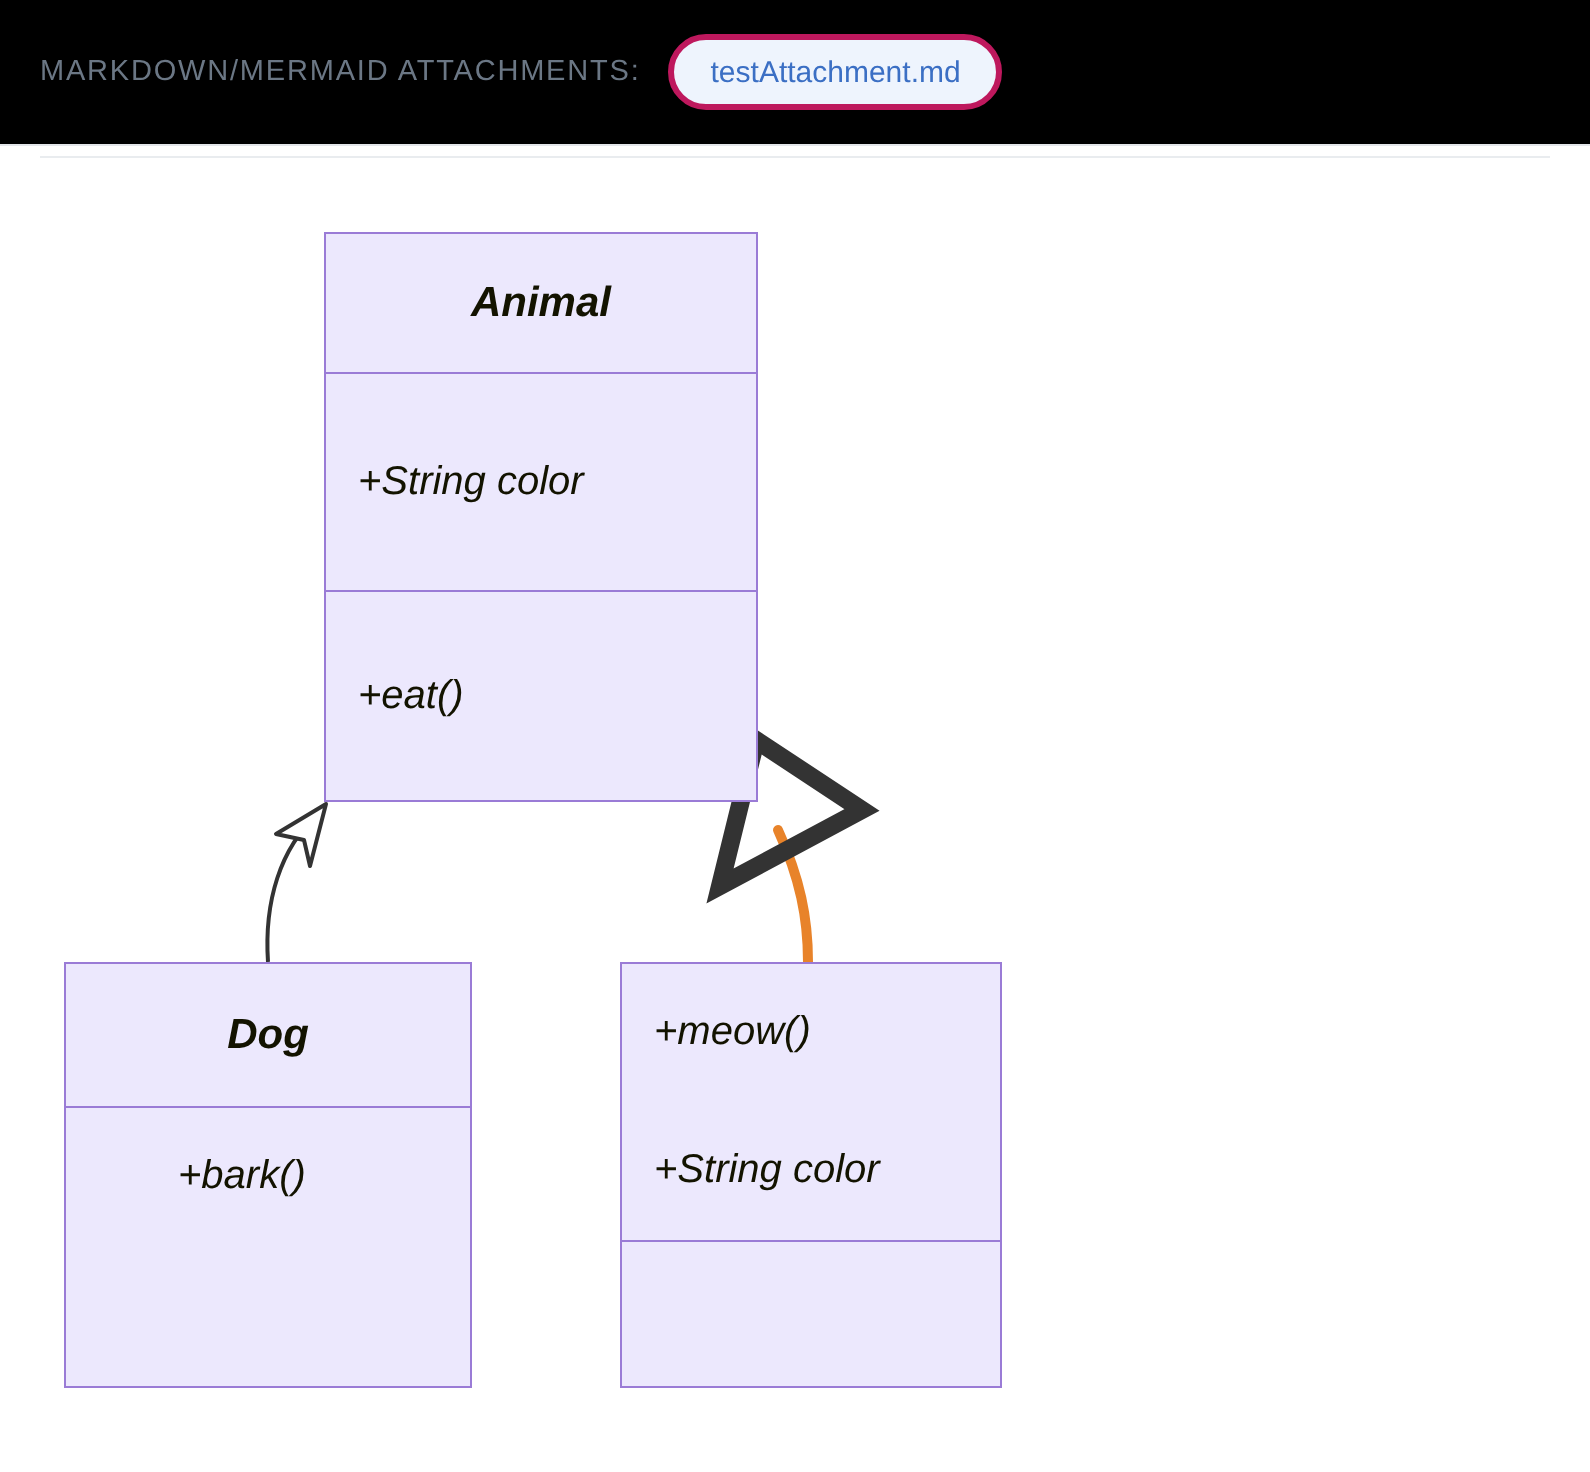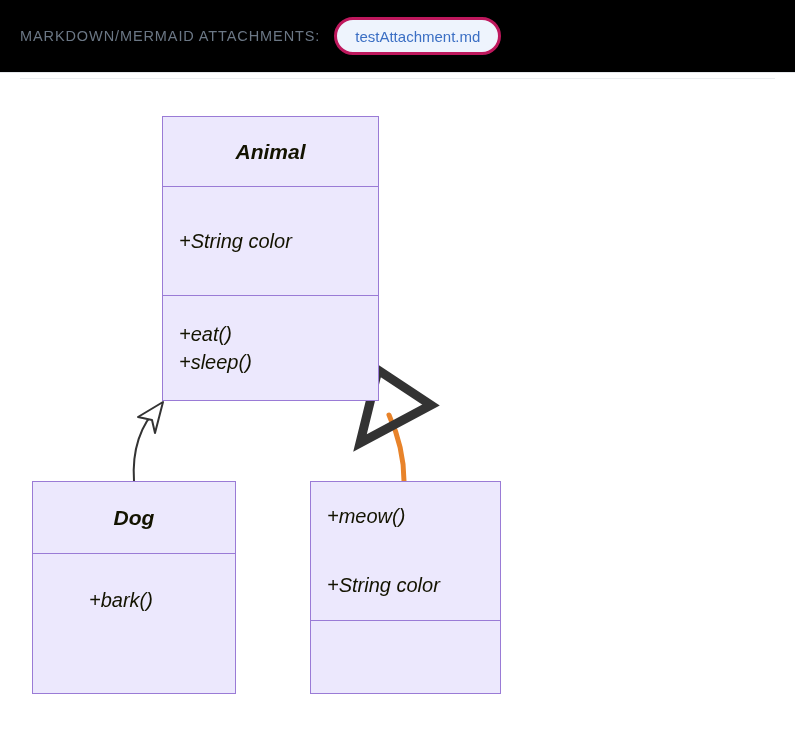--- a/index.html
+++ b/index.html
@@ -110,21 +110,21 @@
   }
   .uml-sec.divided { border-bottom: 1.6px solid #9A7BD6; }
   .uml-sec .row { line-height: 1.42; white-space: nowrap; }
 
   
   #box-animal { left: 162px; top: 37px;  width: 217px; height: 285px; }
   #box-animal .uml-title { height: 70px; }
   #box-animal .sec-attrs { height: 109px; }
   #box-animal .sec-meths { height: 104px; justify-content: center; }
 
-  #box-dog { left: 32px;  top: 402px; width: 204px; height: 213px; gap: 12px; }
+  #box-dog { left: 32px;  top: 402px; width: 204px; height: 213px; }
   #box-dog .uml-title { height: 72px; }
   #box-dog .sec-attrs { height: 71px; }
   #box-dog .sec-meths { height: 68px; margin-left: 40px; }
 
   #box-cat { left: 310px; top: 402px; width: 191px; height: 213px; }
   #box-cat .uml-title { height: 72px; }
   #box-cat .sec-attrs { height: 71px; }
   #box-cat .sec-meths { height: 68px; }
 </style>
 </head>
@@ -151,21 +151,20 @@
       <polygon points="378,291 431,326 360,364" fill="none" stroke="#333333" stroke-width="9" stroke-linejoin="miter"></polygon>
     </svg>
 
     <div class="uml-box" id="box-animal">
       <div class="uml-title">Animal</div>
       <div class="uml-sec sec-attrs divided">
         <div class="row">+String color</div>
       </div>
       <div class="uml-sec sec-meths">
         <div class="row">+eat()</div>
-        <div class="row">+sleep()</div>
       </div>
     </div>
 
     <div class="uml-box" id="box-dog">
       <div class="uml-title">Dog</div>
       <div class="uml-sec sec-meths">
         <div class="row">+bark()</div>
       </div>
     </div>
 

